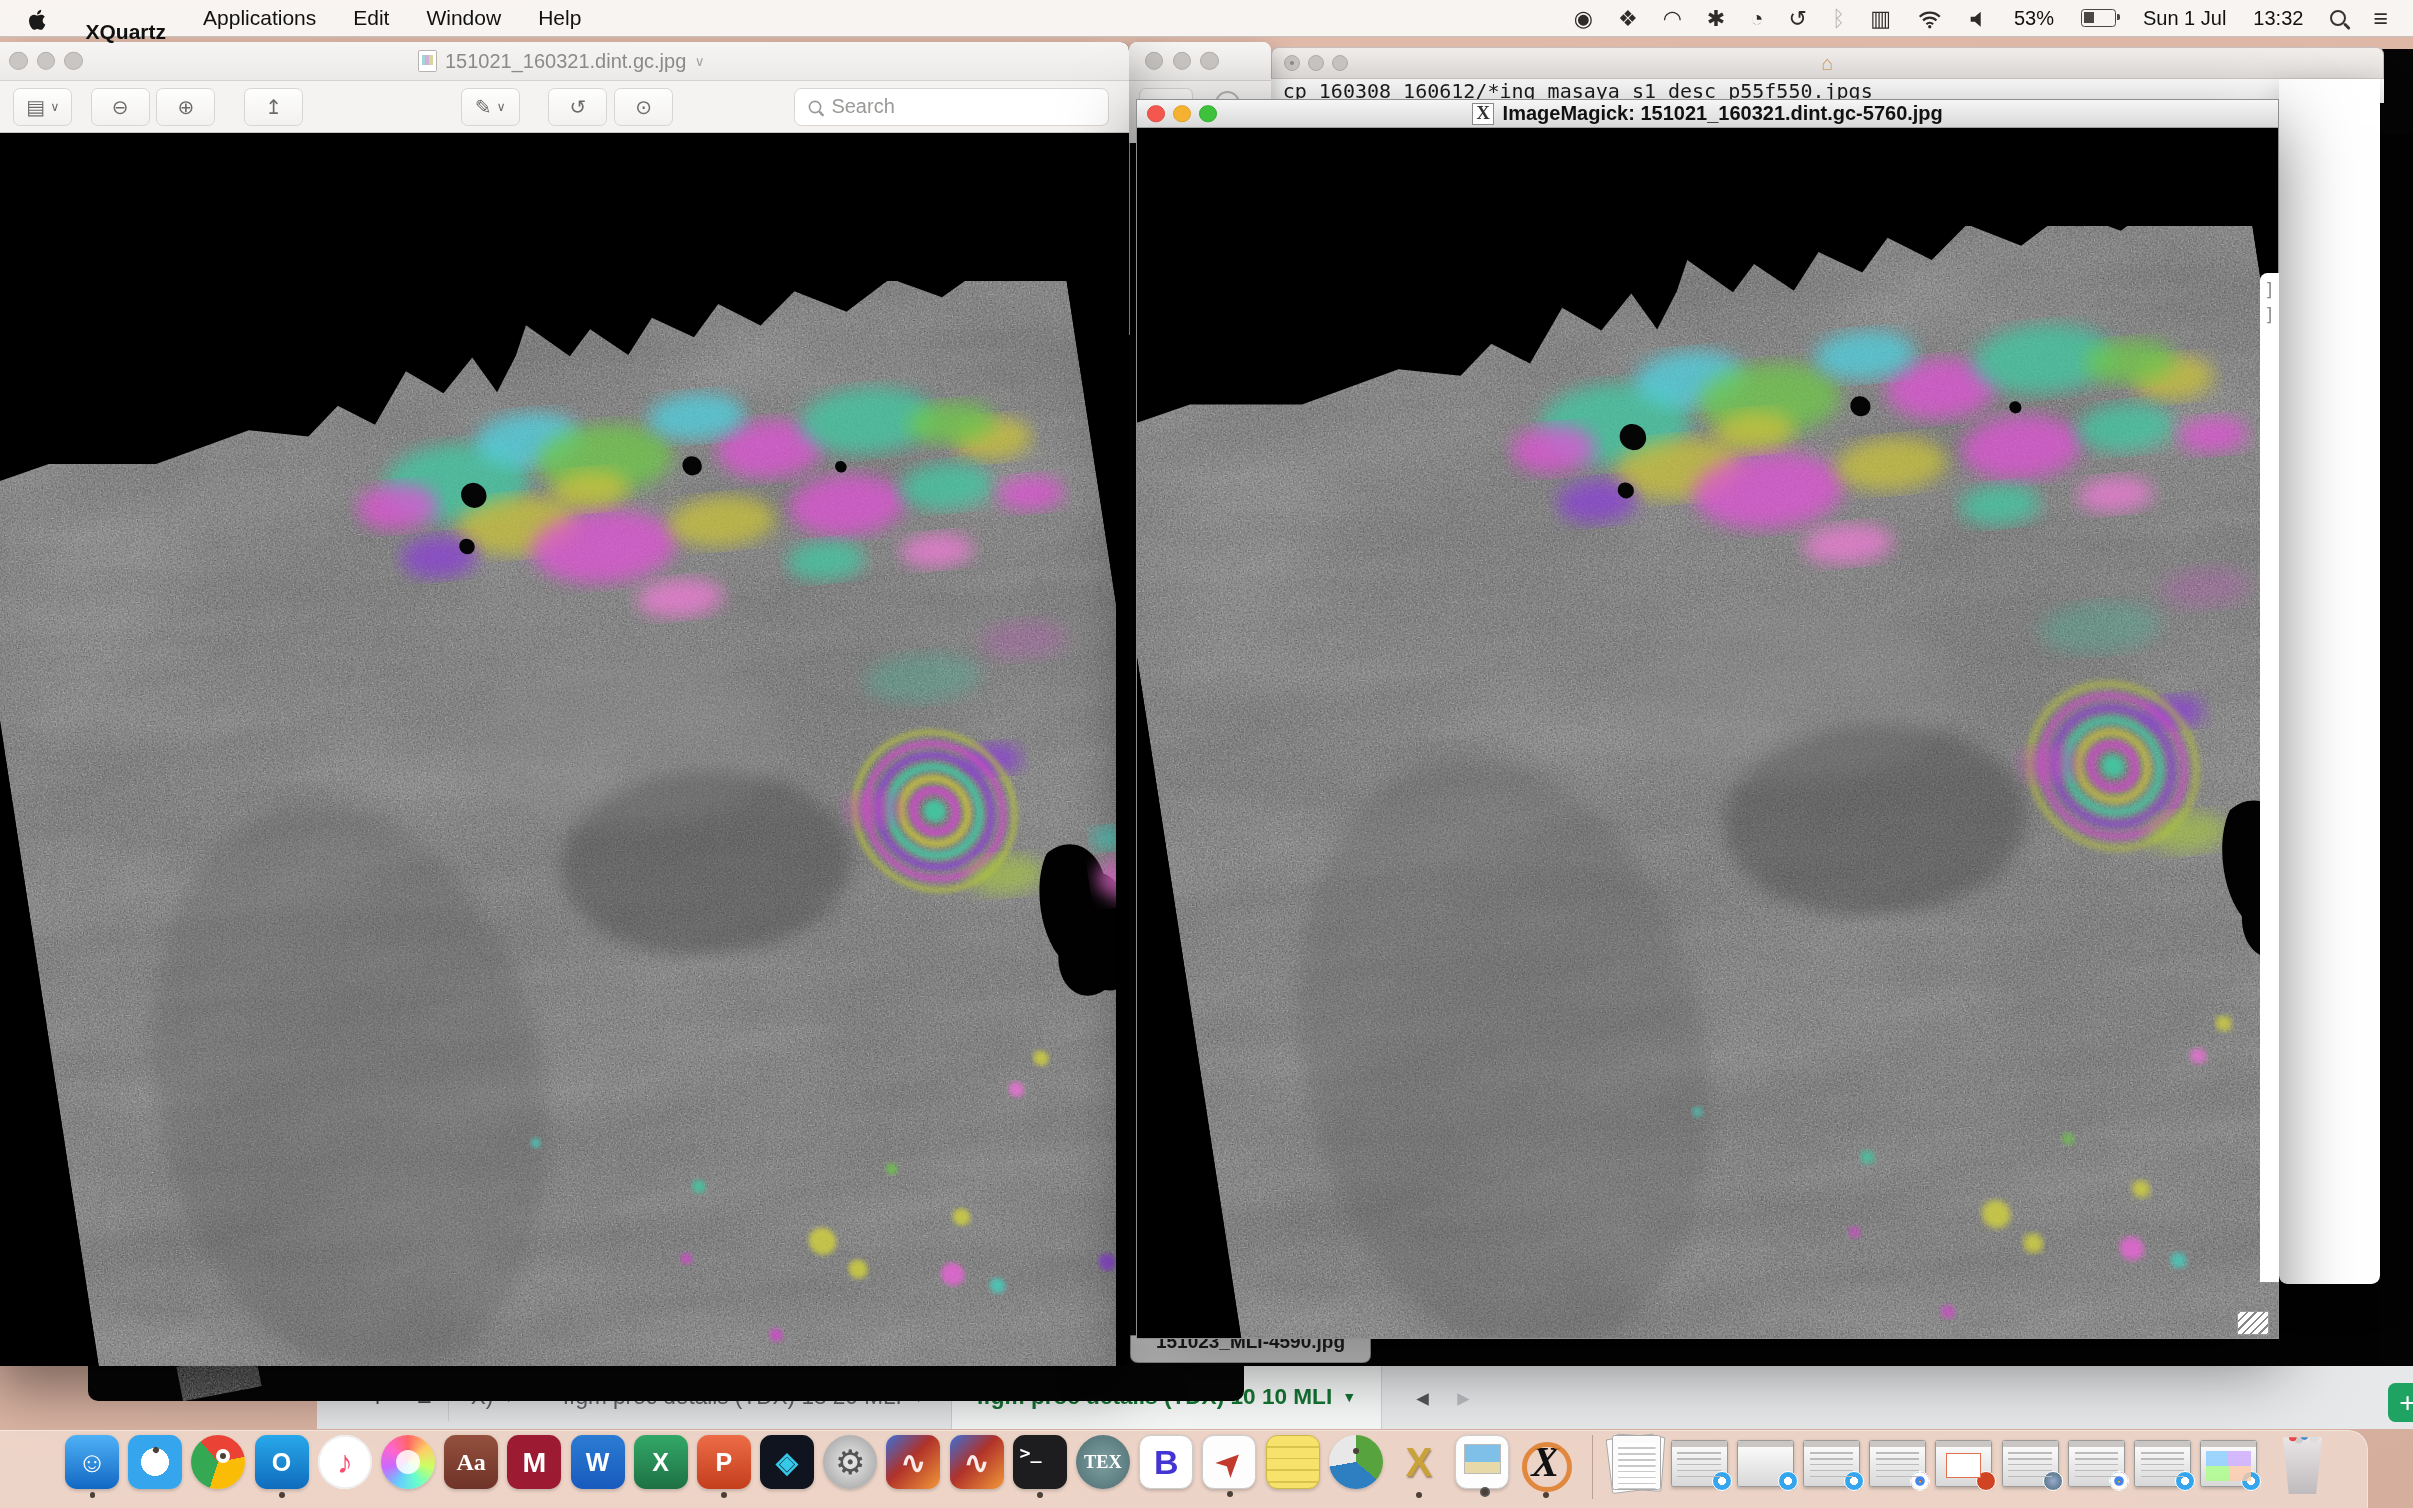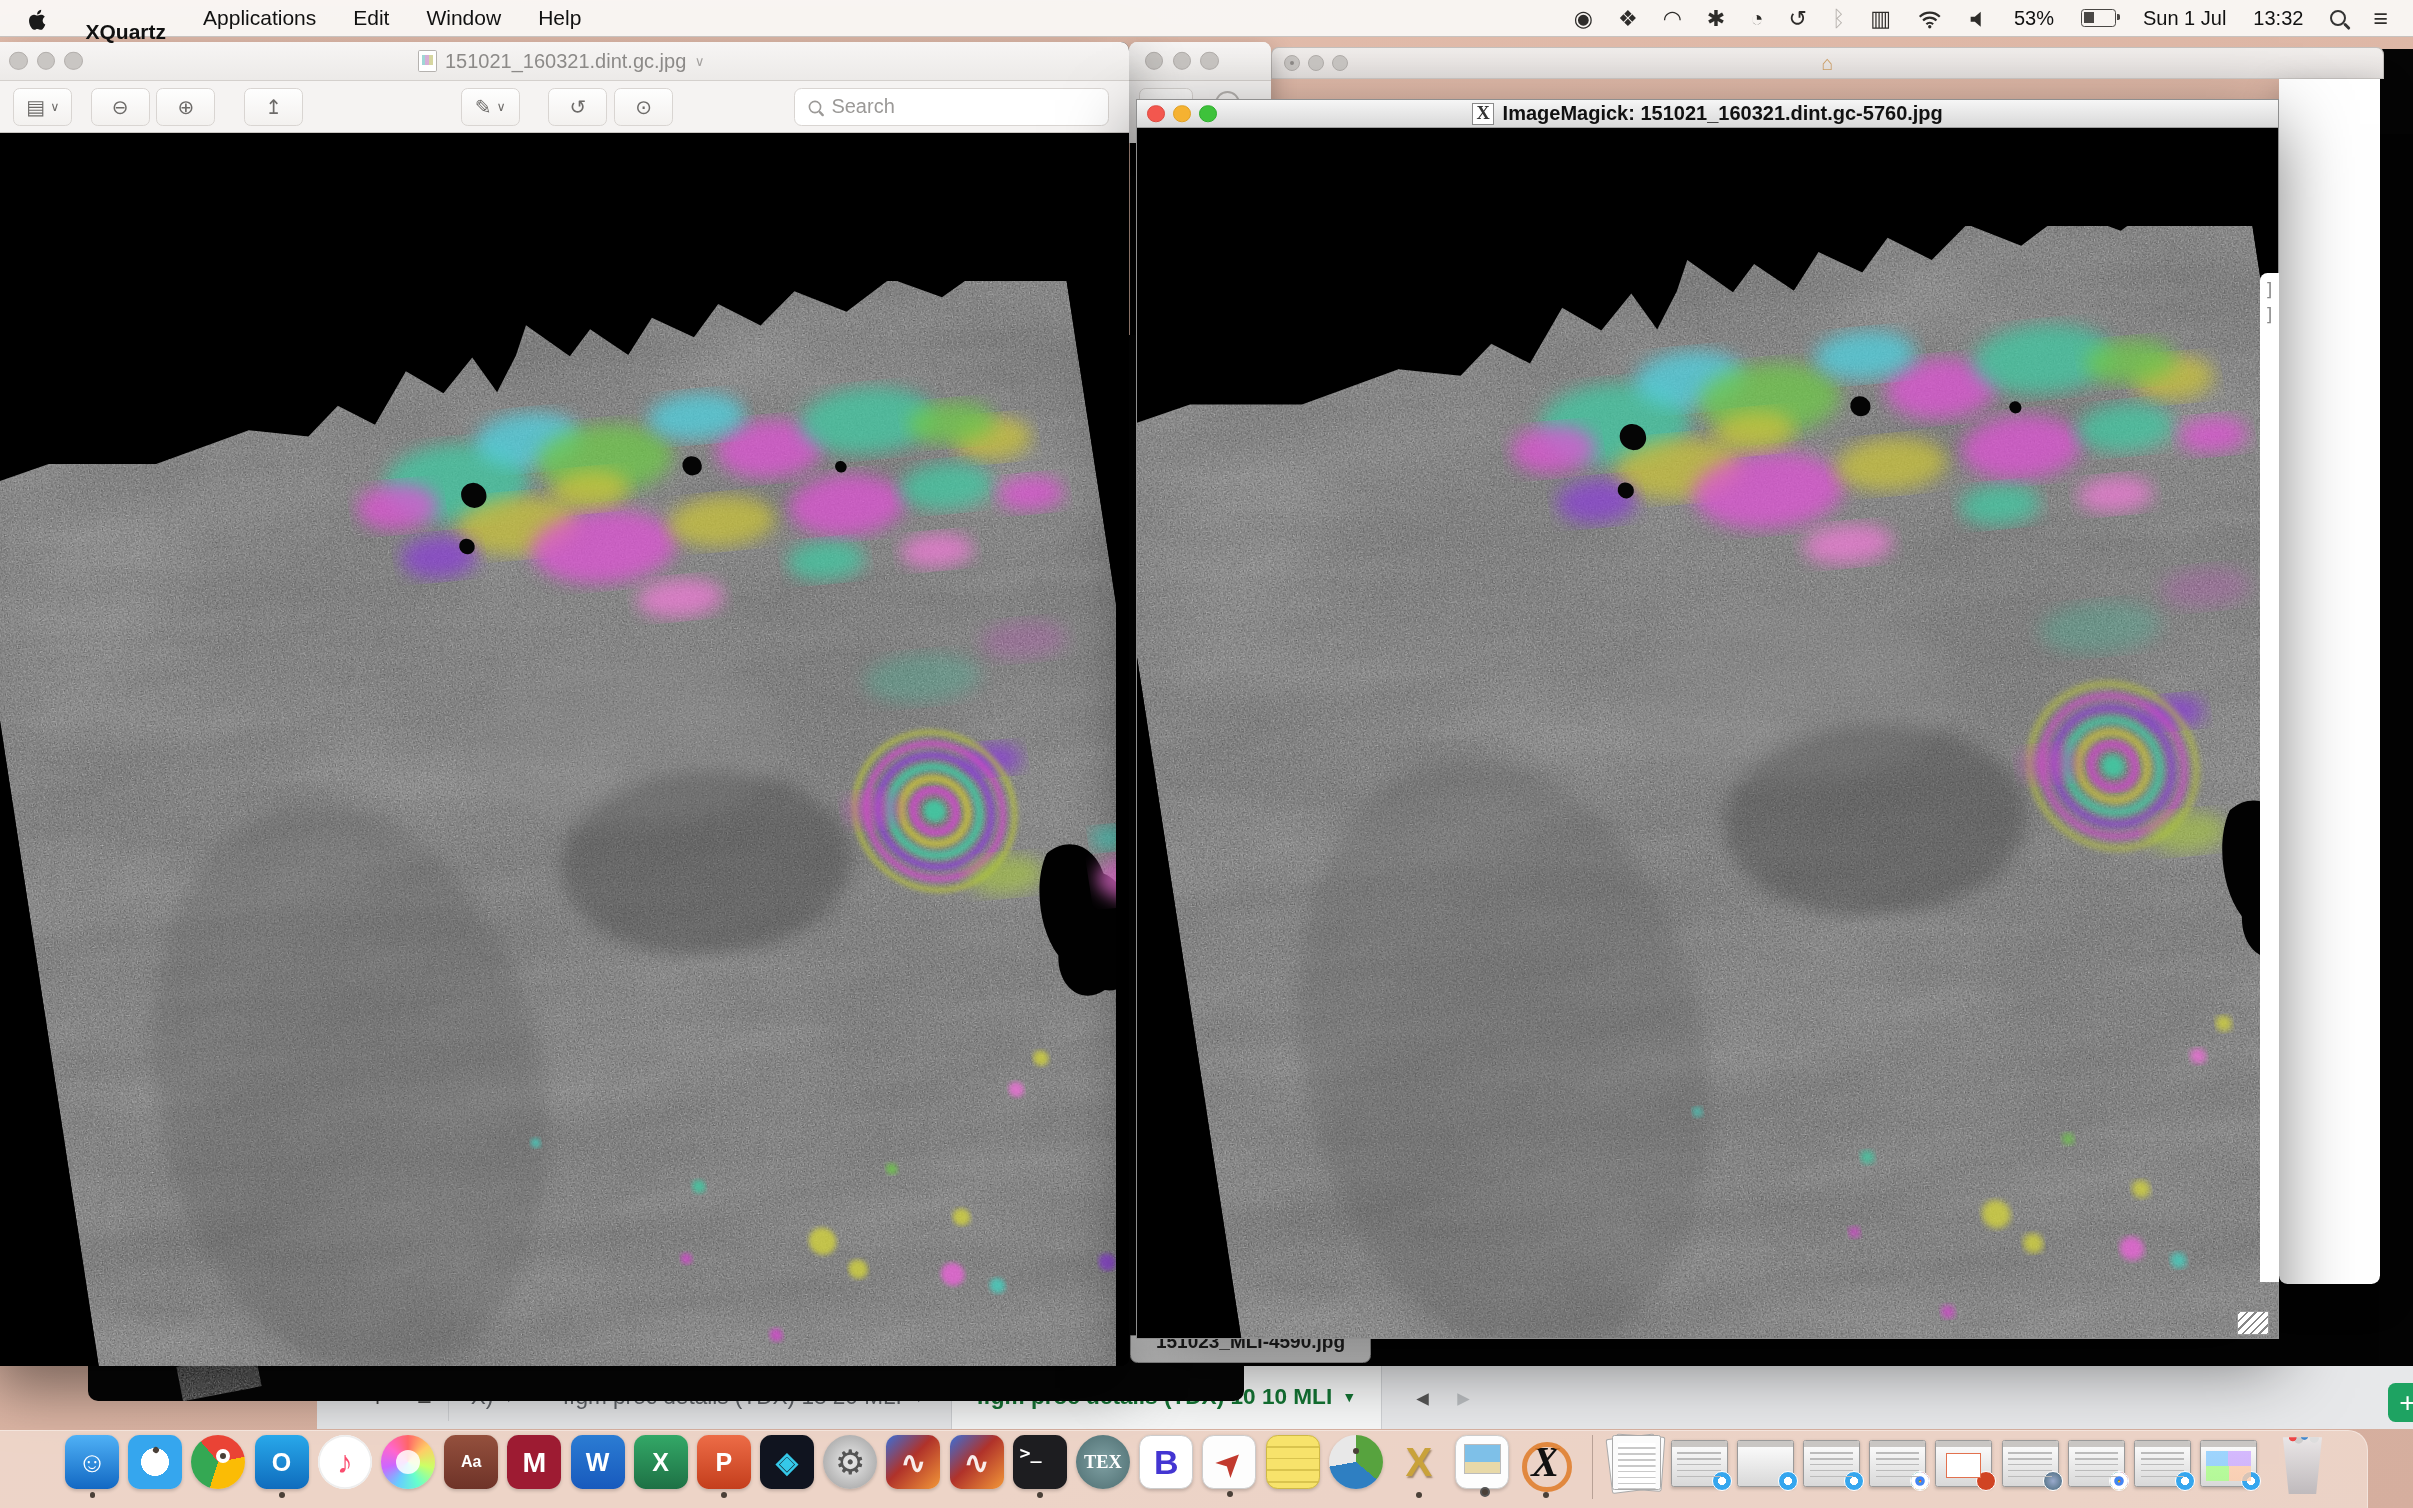--- a/index.html
+++ b/index.html
@@ -140,21 +140,21 @@
   .di-safari{background:radial-gradient(circle,#ffffff 0 36%,#35a6ee 37% 100%);}
   .di-safari::after{content:"";position:absolute;left:24px;top:11.7px;width:5px;height:30px;
       background:linear-gradient(#e33 50%,#eee 50%);transform:rotate(40deg);}
   .di-chrome{border-radius:50%;background:conic-gradient(from -40deg,#ea4335 0 33%,#fbbc05 0 66%,#34a853 0 100%);}
   .di-chrome::after{content:"";position:absolute;left:14.2px;top:14.2px;width:25px;height:25px;border-radius:50%;
       background:#4285f4;border:4.2px solid #fff;}
   .di-outlook{background:linear-gradient(#28a8ea,#0f6cbd);}
   .di-music{border-radius:50%;background:#fff;color:#fa4d6f;font-size:32px;box-shadow:inset 0 0 0 1.7px #eee;}
   .di-photos{border-radius:50%;background:conic-gradient(#f66,#fc6,#cf6,#6fc,#6cf,#c6f,#f6c,#f66);}
   .di-photos::after{content:"";position:absolute;inset:15px;border-radius:50%;background:rgba(255,255,255,.85);}
-  .di-dictionary{background:linear-gradient(#94503d,#6e3328);font-family:Liberation Sans, sans-serif;font-size:16px;}
+  .di-dictionary{background:linear-gradient(#94503d,#6e3328);font-family:Liberation Serif, serif;font-size:24px;}
   .di-mendeley{background:#9d1b32;font-size:28.5px;}
   .di-word{background:linear-gradient(#2b7cd3,#185abd);}
   .di-excel{background:linear-gradient(#33a867,#1e7145);}
   .di-powerpoint{background:linear-gradient(#ed6c47,#c43e1c);}
   .di-photoshop-elements{background:#10141f;color:#35c8e8;font-size:28.5px;}
   .di-system-preferences{border-radius:50%;background:radial-gradient(#ececec,#9a9a9a);color:#555;font-size:34px;font-weight:normal;}
   .di-matlab,.di-matlab-2{background:linear-gradient(135deg,#3a6fd8 0%,#b0322a 45%,#f29738 100%);font-size:30px;color:rgba(255,255,255,.9);}
   .di-terminal{background:#1d1d20;font-family:"DejaVu Sans Mono",monospace;font-size:18.4px;
       align-items:flex-start;justify-content:flex-start;padding:6.7px;}
   .di-texshop{border-radius:50%;background:radial-gradient(#7fa0a3,#4d6d70);font-family:"Liberation Serif",serif;font-size:18.4px;}
@@ -276,20 +276,21 @@
 
   <div class="win-term">
     <div class="term-titlebar">
       <div class="lights">
         <span class="light dotted"></span>
         <span class="light"></span>
         <span class="light"></span>
       </div>
       <span class="term-home">⌂</span>
     </div>
+    <div class="term-line">cp 160308_160612/*ing_masaya_s1_desc_p55f550.jpgs</div>
   </div>
   <div class="term-right"></div>
 
   <div class="win-sliver">
     <div class="bar">
       <div class="lights">
         <span class="light"></span>
         <span class="light"></span>
         <span class="light"></span>
       </div>

